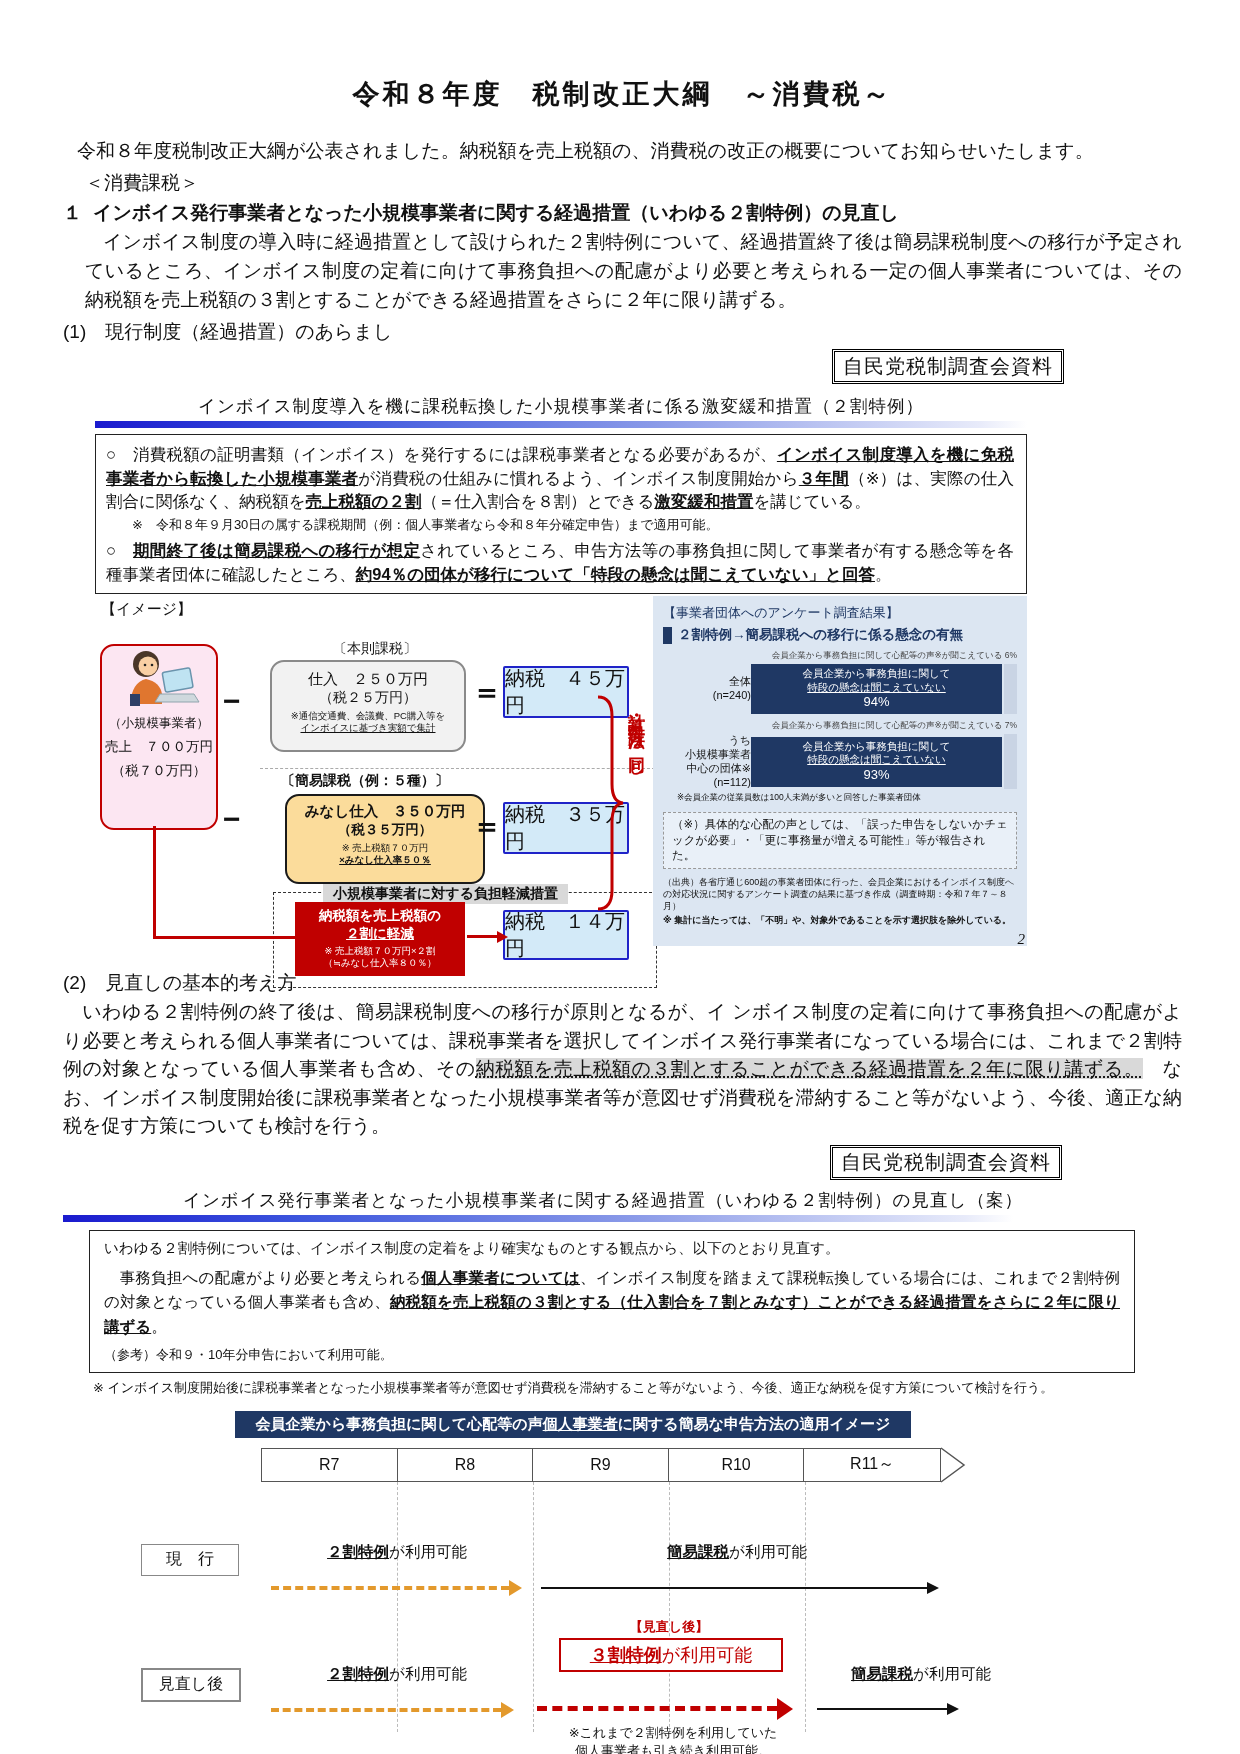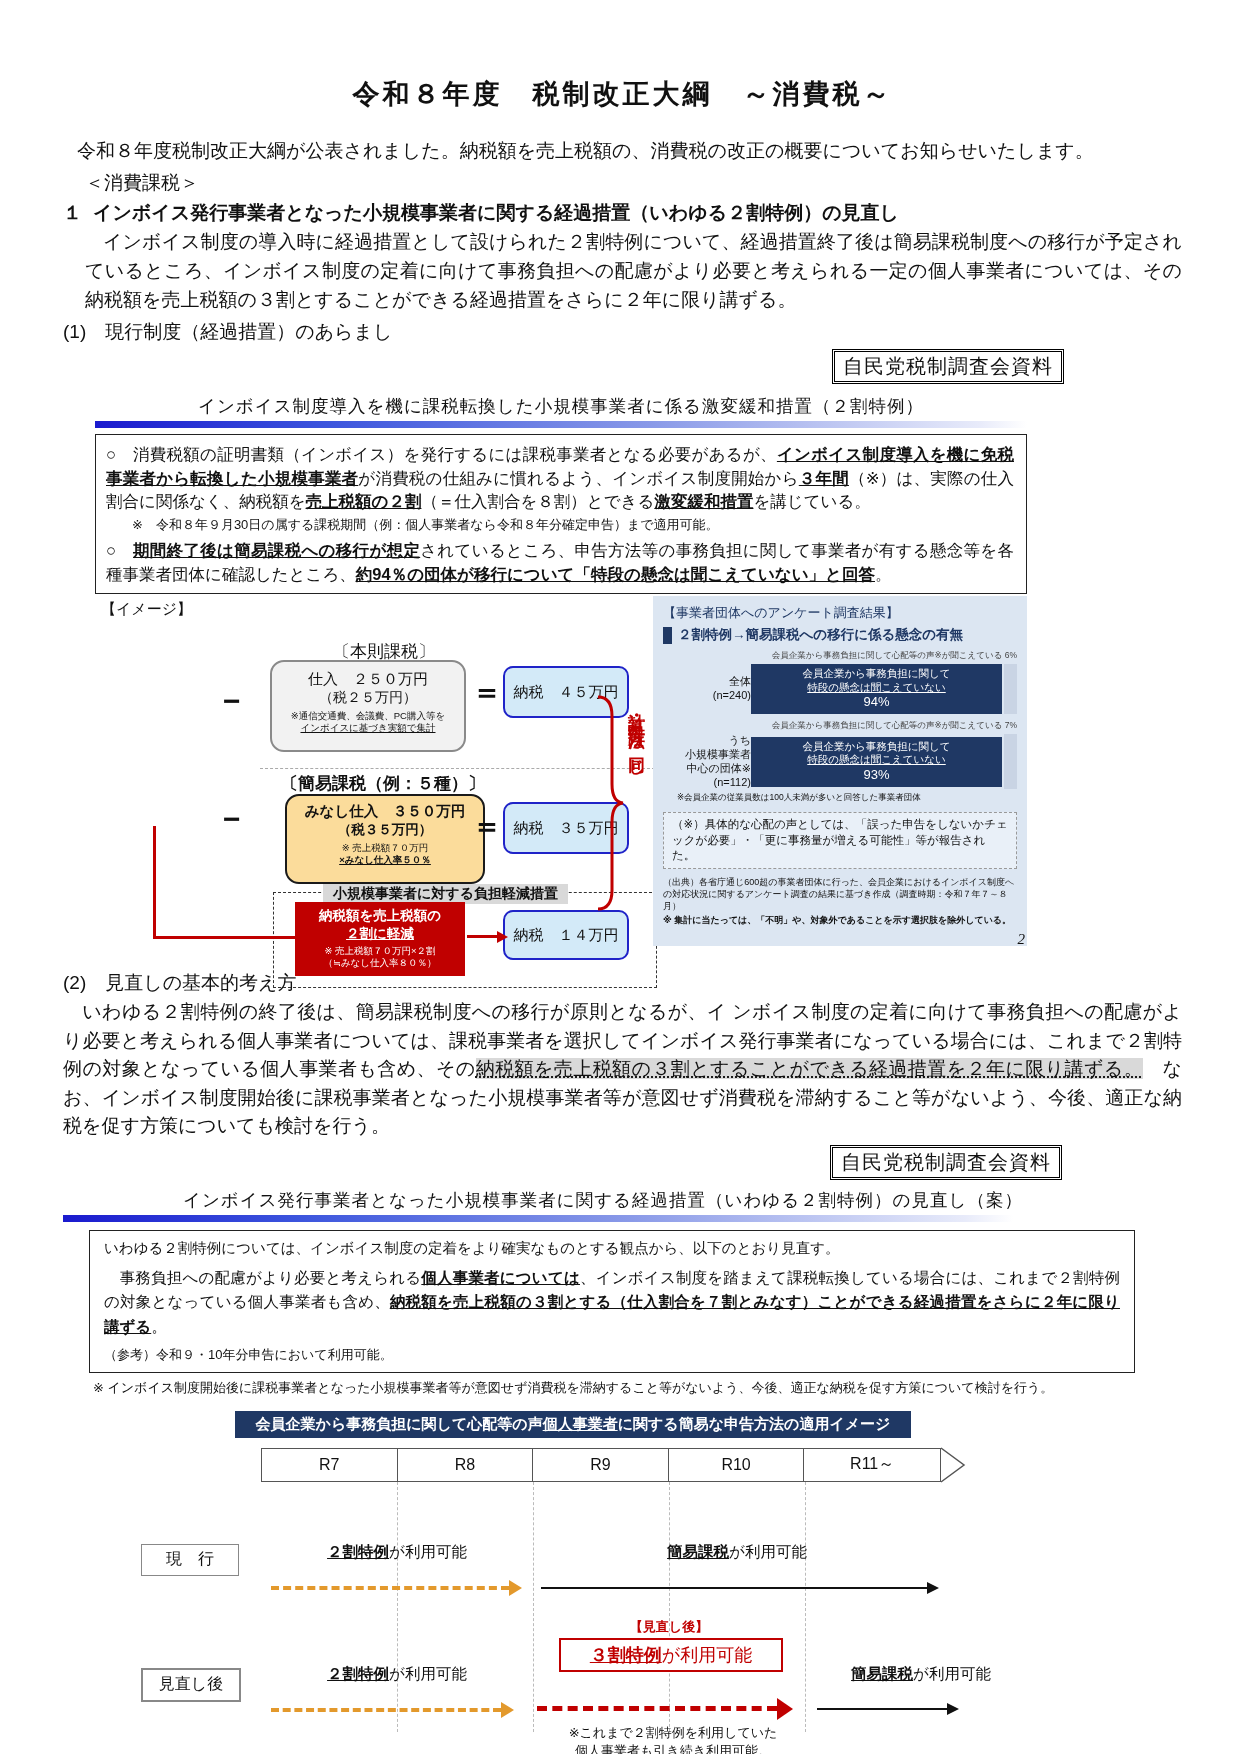--- a/index.html
+++ b/index.html
@@ -44,23 +44,23 @@
   .pinkbox .sales{font-size:13.5px;margin-top:6px;}
   .op{position:absolute;font-size:30px;font-weight:bold;}
   .roundbox{position:absolute;border-radius:14px;text-align:center;}
   .graybox{left:175px;top:64px;width:192px;height:88px;background:#f2f2f2;border:2px solid #8a8a8a;}
   .graybox .l1{font-size:15px;margin-top:8px;}
   .graybox .l2{font-size:14px;}
   .boxnote{font-size:9.5px;line-height:1.3;margin-top:3px;}
   .tanbox{left:190px;top:198px;width:196px;height:86px;background:#fbdc9b;border:2px solid #1a1a1a;}
   .tanbox .l1{font-size:14.5px;font-weight:bold;margin-top:6px;}
   .tanbox .l2{font-size:13.5px;font-weight:bold;}
-  .bluebox{background:#d3eaf8;border:2.5px solid #1f23c8;border-radius:10px;position:absolute;
-    width:122px;display:flex;align-items:center;justify-content:center;font-size:15px;}
-  .labeltxt{position:absolute;font-size:17px;}
+  .bluebox{background:#d3eaf8;border:2.5px solid #1f23c8;border-radius:2px;position:absolute;
+    width:122px;display:flex;align-items:center;justify-content:center;font-size:20px;}
+  .labeltxt{position:absolute;font-size:14px;}
   .divider{position:absolute;border-top:1.5px dashed #aaa;}
   .relief-label{position:absolute;left:228px;top:288px;background:#d9d9d9;font-size:14px;font-weight:bold;padding:1px 10px;z-index:2;}
   .dashwrap{position:absolute;left:178px;top:296px;width:382px;height:94px;border:1.6px dashed #333;}
   .redbox{position:absolute;left:200px;top:306px;width:170px;height:74px;background:#c00000;color:#fff;
     text-align:center;z-index:2;}
   .redbox .l1{font-size:13.5px;font-weight:bold;margin-top:5px;}
   .redbox .l2{font-size:13.5px;font-weight:bold;}
   .redbox .boxnote{color:#fff;margin-top:2px;font-size:9.5px;}
   .red-conn{position:absolute;left:58px;top:230px;width:142px;height:110px;
     border-left:3px solid #c00000;border-bottom:3px solid #c00000;}
@@ -156,20 +156,37 @@
 
     <div class="bullet-box">
       <div class="bullet"><span>○　消費税額の証明書類（インボイス）を発行するには課税事業者となる必要があるが、</span><span class="bu">インボイス制度導入を機に免税事業者から転換した小規模事業者</span><span>が消費税の仕組みに慣れるよう、インボイス制度開始から</span><span class="bu">３年間</span><span>（※）は、実際の仕入割合に関係なく、納税額を</span><span class="bu">売上税額の２割</span><span>（＝仕入割合を８割）とできる</span><span class="bu">激変緩和措置</span><span>を講じている。</span></div>
       <div class="bullet-note">※　令和８年９月30日の属する課税期間（例：個人事業者なら令和８年分確定申告）まで適用可能。</div>
       <div class="bullet"><span>○　</span><span class="bu">期間終了後は簡易課税への移行が想定</span><span>されているところ、申告方法等の事務負担に関して事業者が有する懸念等を各種事業者団体に確認したところ、</span><span class="bu">約94％の団体が移行について「特段の懸念は聞こえていない」と回答</span><span>。</span></div>
     </div>
 
     <div class="diagram">
       <div class="img-label">【イメージ】</div>
 
+      <div class="pinkbox">
+        <svg width="86" height="64" viewBox="0 0 86 64">
+          <circle cx="30" cy="18" r="13" fill="#4a3628"></circle>
+          <circle cx="32" cy="20" r="9.5" fill="#f9cfa4"></circle>
+          <circle cx="29" cy="19" r="1.3" fill="#222"></circle>
+          <circle cx="36" cy="19" r="1.3" fill="#222"></circle>
+          <path d="M14,58 Q16,36 30,33 Q44,36 46,48 L46,58 Z" fill="#e0762f"></path>
+          <rect x="14" y="48" width="10" height="12" fill="#2e3f66"></rect>
+          <g transform="rotate(-10 62 36)">
+            <rect x="48" y="24" width="28" height="20" rx="2" fill="#bfe3f2" stroke="#6a94ad" stroke-width="1.5"></rect>
+          </g>
+          <polygon points="44,48 78,48 83,56 39,56" fill="#cfd8dd" stroke="#8fa4ad" stroke-width="1"></polygon>
+        </svg>
+        <div class="cap">（小規模事業者）</div>
+        <div class="sales">売上　７００万円</div>
+        <div class="sales">（税７０万円）</div>
+      </div>
 
       <div class="op" style="left:128px;top:88px;">−</div>
       <div class="op" style="left:128px;top:206px;">−</div>
 
       <div class="labeltxt" style="left:238px;top:44px;">〔本則課税〕</div>
       <div class="roundbox graybox">
         <div class="l1">仕入　２５０万円</div>
         <div class="l2">（税２５万円）</div>
         <div class="boxnote">
           <span>※通信交通費、会議費、PC購入等を</span><br>

